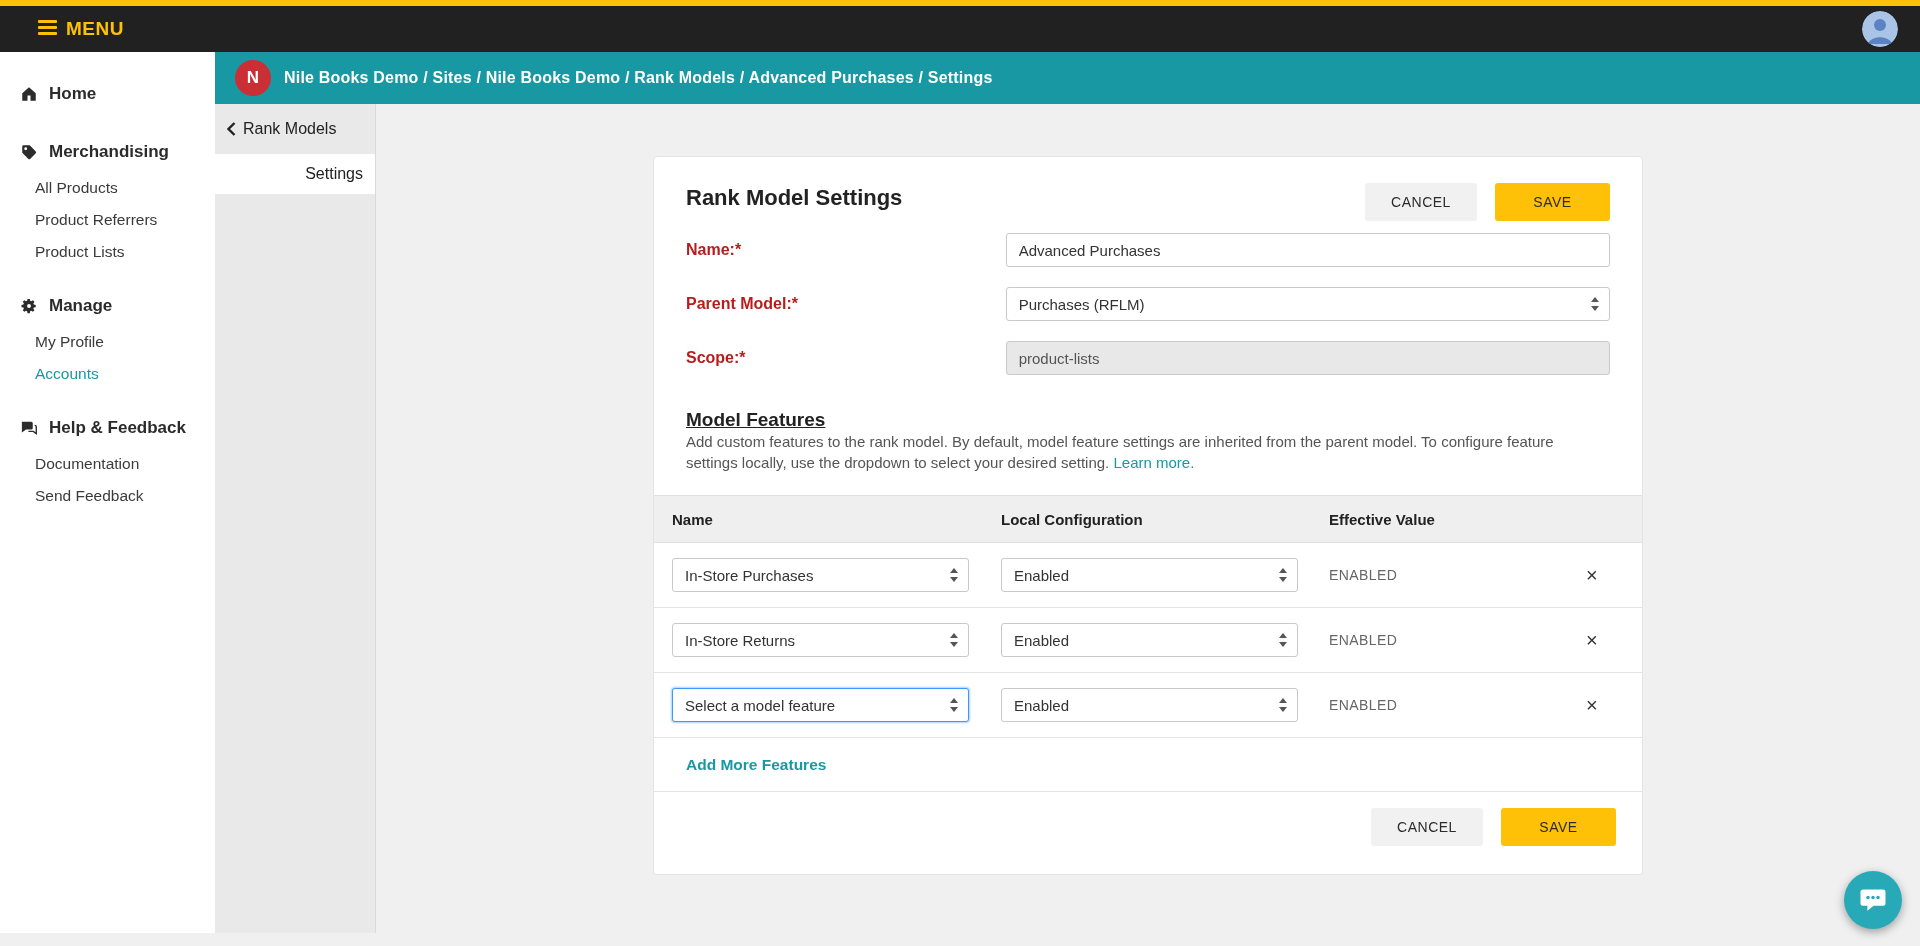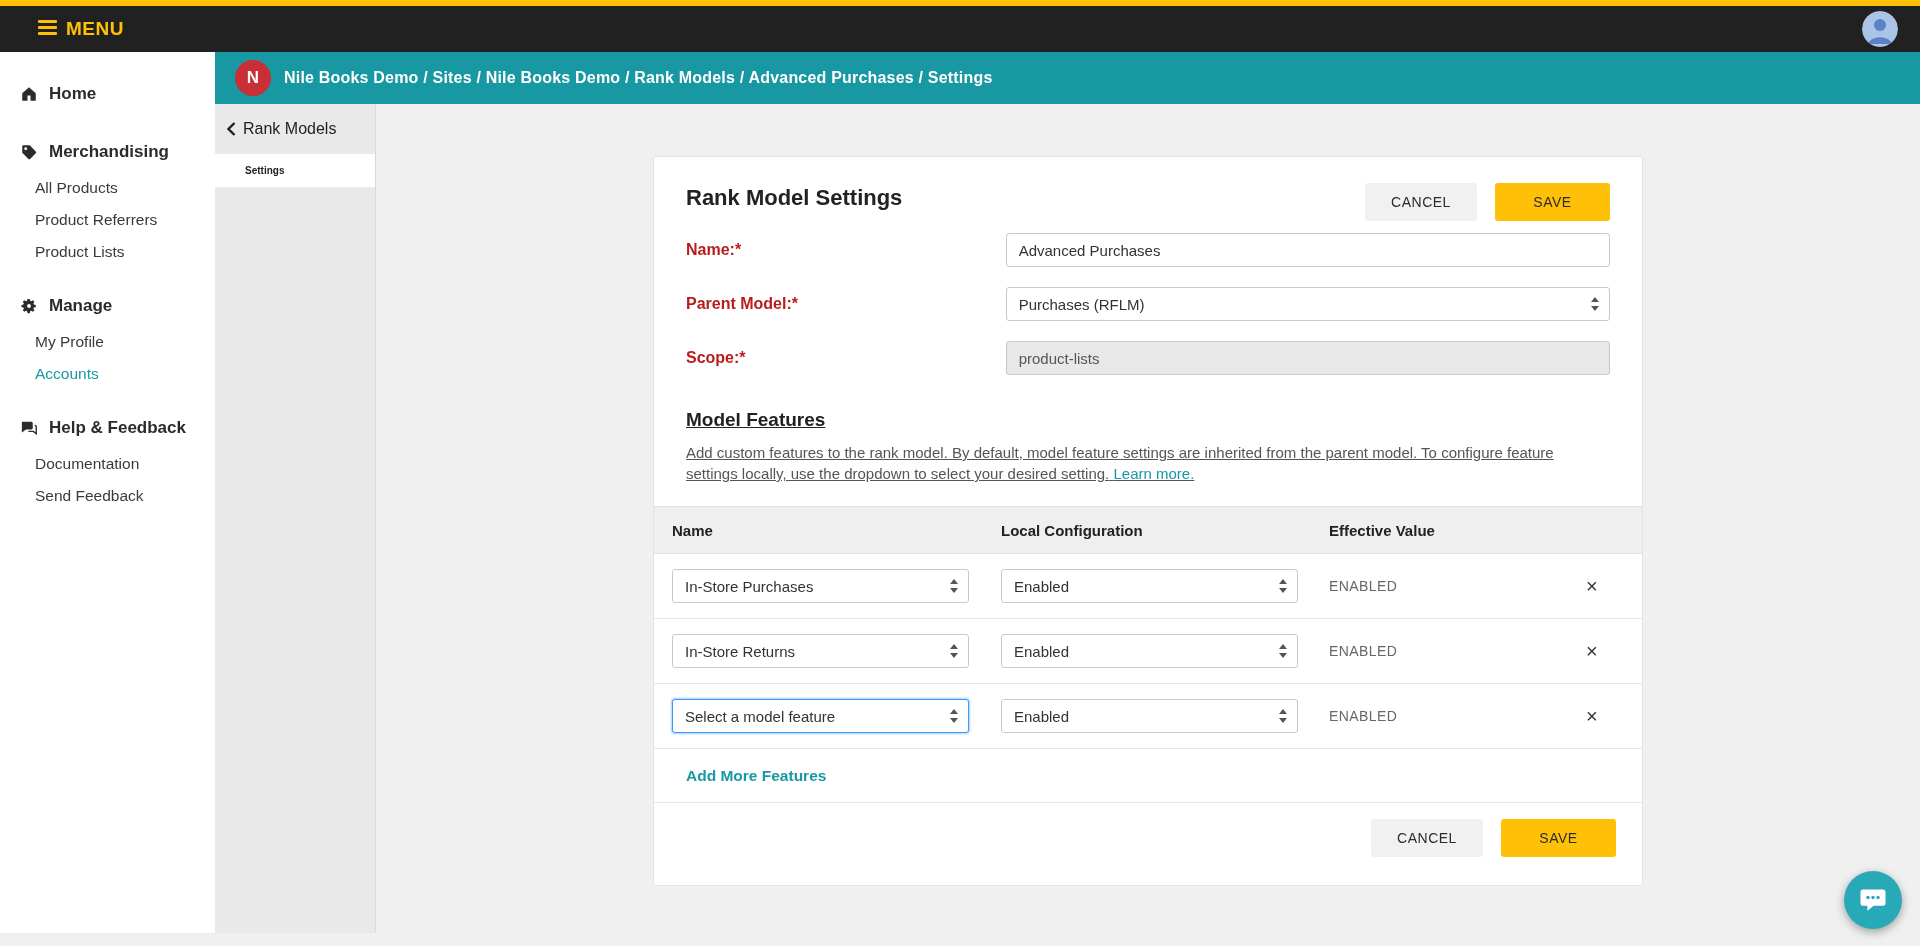--- a/index.html
+++ b/index.html
@@ -23,21 +23,21 @@
 
   .right { flex:1; display:flex; flex-direction:column; min-width:0; }
   .crumbbar { height:52px; background:#1898a2; display:flex; align-items:center; gap:13px; padding:0 20px; flex-shrink:0; }
   .crumb-badge { width:36px; height:36px; border-radius:50%; background:#c92f34; color:#fff; display:flex; align-items:center; justify-content:center; font-weight:bold; font-size:17px; flex-shrink:0; }
   .crumb-text { color:#fff; font-weight:bold; font-size:16px; letter-spacing:.2px; }
 
   .content { flex:1; display:flex; min-height:0; }
   .subsidebar { width:161px; background:#e9e9e9; border-right:1px solid #d9d9d9; flex-shrink:0; }
   .back-item { display:flex; align-items:center; gap:7px; padding:16px 12px 8px 12px; font-weight:normal; font-size:16px; color:#222; cursor:pointer; }
   .back-item .ic { display:flex; }
-  .sub-active { margin-top:8px; background:#ffffff; padding:11px 12px 11px 30px; font-weight:bold; font-size:10px; cursor:pointer; }
+  .sub-active { margin-top:8px; background:#ffffff; padding:11px 12px 11px 30px; font-weight:normal; font-size:16px; cursor:pointer;text-align:right; }
 
   .main { flex:1; overflow:hidden; }
 
   
   .card { width:990px; margin:52px auto 0; background:#fff; border:1px solid #e4e4e4; border-radius:4px; }
   .card-head { position:relative; padding:28px 32px 0; }
   .card-title { font-size:22px; font-weight:bold; color:#222; }
   .card-desc { margin-top:9px; font-size:15px; color:#555; line-height:1.4; max-width:640px; }
   .link { color:#1898a2; cursor:pointer; font-size:15px; }
   .link.block { display:block; margin-top:2px; }
@@ -53,21 +53,21 @@
   .control { width:605px; }
   .text-input { width:100%; height:34px; border:1px solid #c9c9c9; border-radius:3px; padding:0 12px; font-family:inherit; font-size:15px; color:#333; background:#fff; }
   .text-input.disabled { background:#e8e8e8; color:#555; }
   .select { height:34px; border:1px solid #c9c9c9; border-radius:3px; background:#fff; display:flex; align-items:center; justify-content:space-between; padding:0 9px 0 12px; font-size:15px; color:#333; cursor:pointer; }
   .select .ic { display:flex; }
   .select.focus { border-color:#3b99fc; box-shadow:0 0 2px 1px rgba(59,153,252,.45); }
 
   
   .features-head { padding:12px 32px 0; }
   .features-title { font-size:19px; font-weight:bold; color:#222;text-decoration:underline; }
-  .features-desc { margin-top:11px; font-size:15px; color:#555; line-height:1.4; max-width:895px;text-decoration:underline; }
+  .features-desc { margin-top:0; font-size:15px; color:#555; line-height:1.4; max-width:895px; }
 
   .ftable { margin-top:22px; border-top:1px solid #e0e0e0; }
   .trow { display:grid; grid-template-columns:329px 328px 251px 1fr; align-items:center; padding-left:18px; border-bottom:1px solid #e5e5e5; height:65px; }
   .trow.thead { height:47px; background:#efefef; border-bottom:1px solid #e0e0e0; }
   .th { font-weight:bold; font-size:15px; color:#222; }
   .trow .select { width:297px; }
   .effective { color:#666; font-size:14px; letter-spacing:.4px; }
   .remove { background:none; border:none; font-size:20px; line-height:1; color:#333; cursor:pointer; justify-self:start; padding:0 6px; font-family:inherit; }
 
   .add-row { height:54px; display:flex; align-items:center; padding-left:32px; border-bottom:1px solid #e5e5e5; }

